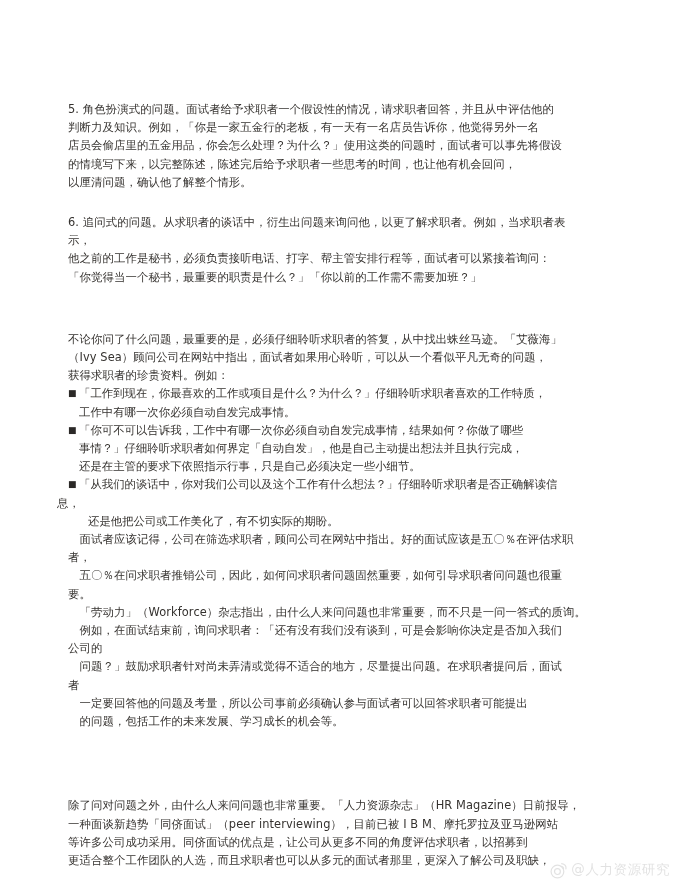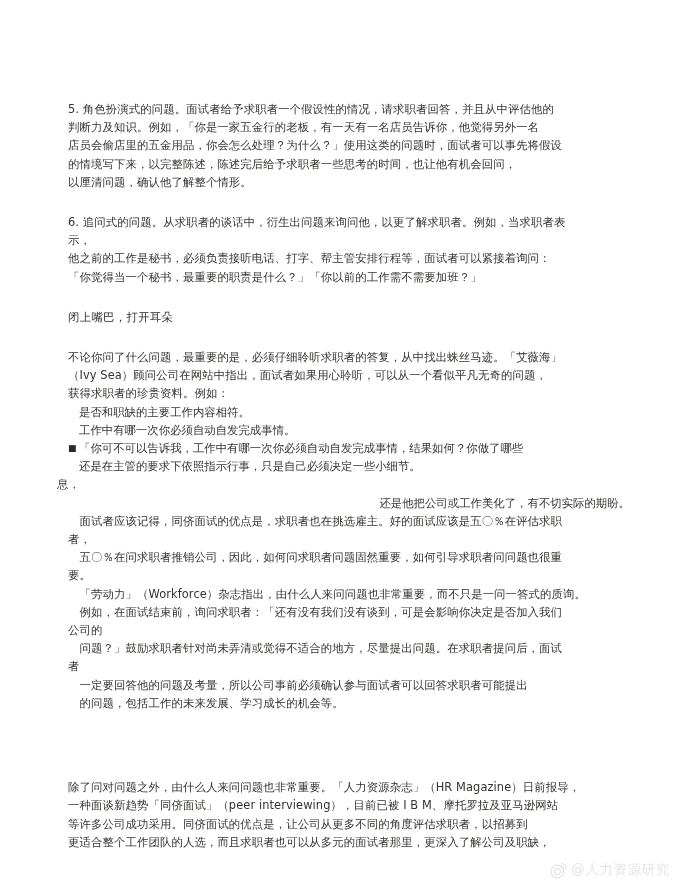--- a/index.html
+++ b/index.html
@@ -60,21 +60,21 @@
   .bullet-mark {
     display: inline-block;
     width: 11px;
     margin-left: -11px;
     font-size: 9px;
     vertical-align: 1px;
     color: #2b2927;
   }
   .bullet-row { padding-left: 11px; }
 
-  .indent-1 { padding-left: 20px; text-align: right; }
+  .indent-1 { padding-left: 20px; }
 
   .watermark {
     position: absolute;
     right: 20px;
     bottom: 14px;
     display: flex;
     align-items: center;
     gap: 4px;
     opacity: 0.20;
     pointer-events: none;
@@ -104,43 +104,44 @@
 
   <div class="gap-md"></div>
 
   <p class="para">6. 追问式的问题。从求职者的谈话中，衍生出问题来询问他，以更了解求职者。例如，当求职者表
 示，
 他之前的工作是秘书，必须负责接听电话、打字、帮主管安排行程等，面试者可以紧接着询问：
 「你觉得当一个秘书，最重要的职责是什么？」「你以前的工作需不需要加班？」</p>
 
   <div class="gap-md"></div>
 
-  <p class="heading">闭上嘴巴，打开耳朵</p>
 
   <div class="gap-md"></div>
 
   <p class="para">不论你问了什么问题，最重要的是，必须仔细聆听求职者的答复，从中找出蛛丝马迹。「艾薇海」
 （Ivy Sea）顾问公司在网站中指出，面试者如果用心聆听，可以从一个看似平凡无奇的问题，
 获得求职者的珍贵资料。例如：</p>
 
   <div class="bullet-list">
 
-    <div class="bullet-row"><span>是否和职缺的主要工作内容相符。</span></div>
+    <div class="bullet-row"><span class="bullet-mark">■</span><span>「工作到现在，你最喜欢的工作或项目是什么？为什么？」仔细聆听求职者喜欢的工作特质，</span></div>
 
     <div class="bullet-row"><span>工作中有哪一次你必须自动自发完成事情。</span></div>
 
     <div class="bullet-row"><span class="bullet-mark">■</span><span>「你可不可以告诉我，工作中有哪一次你必须自动自发完成事情，结果如何？你做了哪些</span></div>
+    <div class="bullet-row"><span>事情？」仔细聆听求职者如何界定「自动自发」，他是自己主动提出想法并且执行完成，</span></div>
     <div class="bullet-row"><span>还是在主管的要求下依照指示行事，只是自己必须决定一些小细节。</span></div>
 
+    <div class="bullet-row"><span class="bullet-mark">■</span><span>「从我们的谈话中，你对我们公司以及这个工作有什么想法？」仔细聆听求职者是否正确解读信</span></div>
     <div class="bullet-row" style="padding-left:0;margin-left:-11px;"><span>息，</span></div>
     <div class="bullet-row indent-1"><span>还是他把公司或工作美化了，有不切实际的期盼。</span></div>
 
   </div>
 
-  <p class="para">　面试者应该记得，同侪面试的优点是，求职者也在挑选雇主。好的面试应该是五〇％在评估求职
+  <p class="para">　面试者应该记得，公司在筛选求职者，顾问公司在网站中指出。好的面试应该是五〇％在评估求职
 者，
 　五〇％在问求职者推销公司，因此，如何问求职者问题固然重要，如何引导求职者问问题也很重
 要。</p>
 
   <p class="para">　「劳动力」（Workforce）杂志指出，由什么人来问问题也非常重要，而不只是一问一答式的质询。
 　例如，在面试结束前，询问求职者：「还有没有我们没有谈到，可是会影响你决定是否加入我们
 公司的
 　问题？」鼓励求职者针对尚未弄清或觉得不适合的地方，尽量提出问题。在求职者提问后，面试
 者
 　一定要回答他的问题及考量，所以公司事前必须确认参与面试者可以回答求职者可能提出

